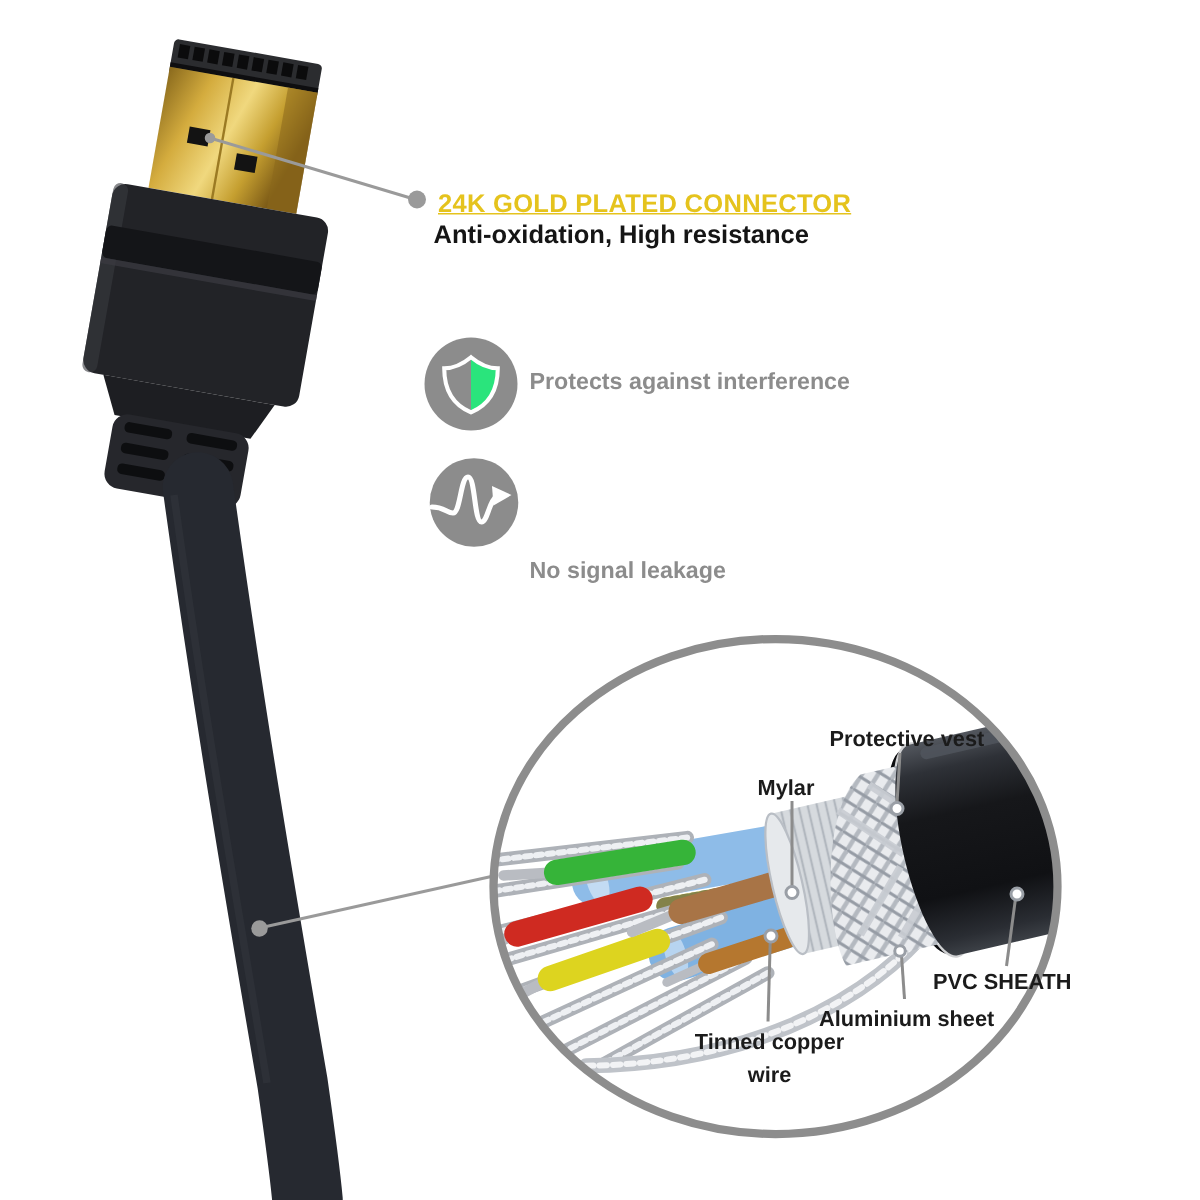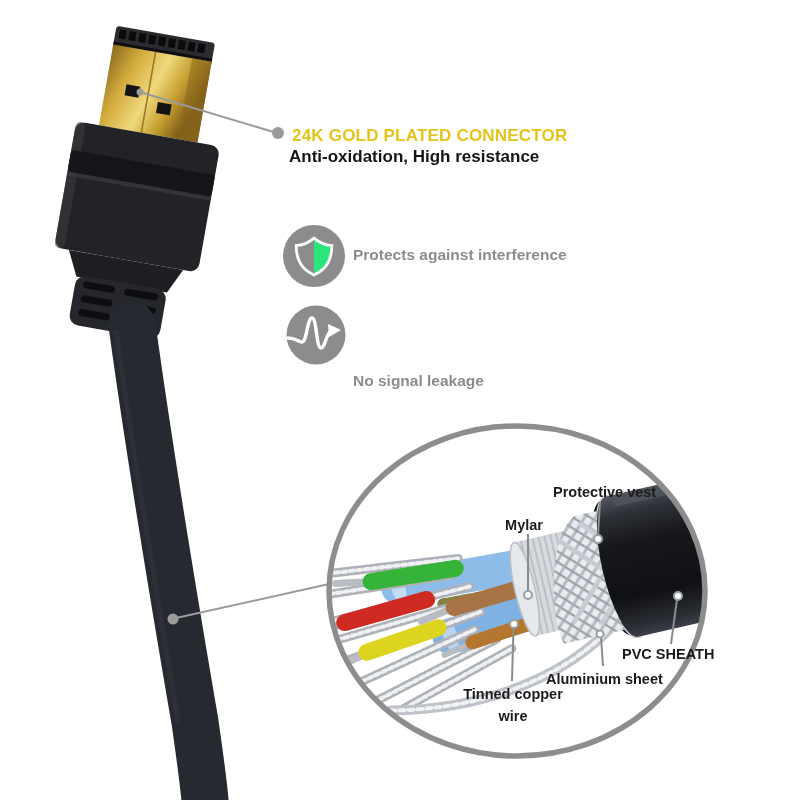--- a/index.html
+++ b/index.html
@@ -1,20 +1,20 @@
 <!DOCTYPE html>
 <html><head>
 <meta charset="utf-8">
 <style>
   html,body{margin:0;padding:0;background:#fff;}
   .canvas{position:relative;width:800px;height:800px;background:#ffffff;overflow:hidden;
           font-family:"Liberation Sans", sans-serif;}
   .canvas svg{position:absolute;left:0;top:0;}
   .txt{position:absolute;white-space:nowrap;font-weight:bold;}
-  .title{left:292px;top:126px;font-size:17px;color:#e5c31d;letter-spacing:.2px;}
+  .title{left:292px;top:126px;font-size:17px;color:#e5c31d;letter-spacing:.2px;text-decoration:underline;}
   .subtitle{left:289px;top:147px;font-size:17px;color:#151515;}
   .feat1{left:353px;top:246px;font-size:15.5px;color:#8c8c8c;}
   .feat2{left:353px;top:326px;font-size:15.5px;color:#8c8c8c;margin-top:46px;}
   text{font-family:"Liberation Sans", sans-serif;font-weight:bold;fill:#1b1b1b;font-size:14.5px;}
 </style>
 </head>
 <body>
 
 <div class="canvas">
 <svg width="800" height="800" viewBox="0 0 800 800">

